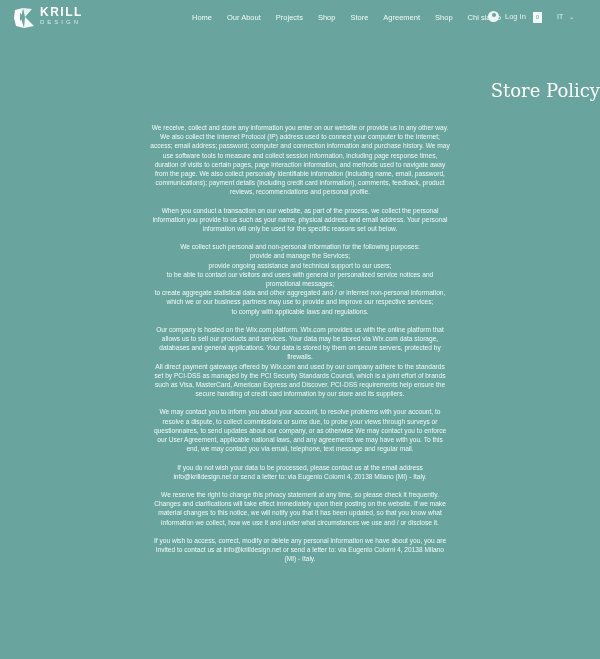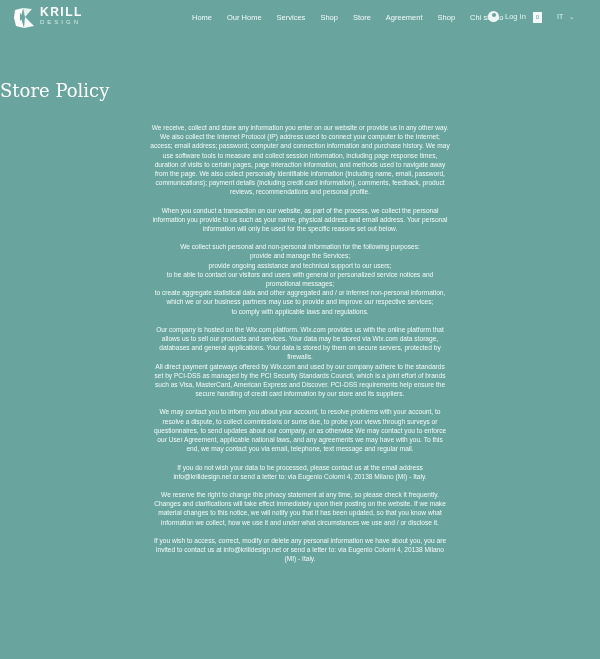--- a/index.html
+++ b/index.html
@@ -19,21 +19,21 @@
   .nav { position:absolute; top:13px; left:192px; display:flex; font-size:7.5px; }
   .nav-item { color:#f2faf9; margin-right:15px; white-space:nowrap; cursor:pointer;text-align:center; }
   .login { position:absolute; left:488px; top:11px; display:flex; align-items:center; font-size:7.5px; }
   .avatar { width:11px; height:11px; border-radius:50%; background:#eef6f5; position:relative; }
   .avatar::after { content:""; position:absolute; left:3.5px; top:2px; width:4px; height:4px; border-radius:50%; background:#69a59e; }
   .login-label { margin-left:6px; color:#e4f2f0; }
   .cart { position:absolute; left:533px; top:12px; width:9px; height:11px; background:#f4faf9; }
   .cart-count { position:absolute; left:0; top:2px; width:9px; text-align:center; font-size:6px; color:#69a59e; }
   .lang { position:absolute; left:557px; top:13px; font-size:7px; display:flex; align-items:center; color:#e4f2f0; }
   .lang-chev { margin-left:6px; font-size:6px; }
-  .title { position:absolute; top:80px; left:0; width:600px; text-align:left;
+  .title { position:absolute; top:80px; left:0; width:600px; text-align:right;
     font-family:"DejaVu Serif", serif; font-size:18px; color:#ffffff; }
   .content { position:absolute; top:123px; left:150px; width:300px; text-align:center;
     font-size:6.6px; line-height:9.2px; color:#f4fbfa; }
   .para { margin:0 0 9px 0; }
   .line { display:block; }
 </style>
 </head>
 <body>
 
 <div class="header">
@@ -45,22 +45,22 @@
       <polygon points="8,7 12,11 8,15" fill="#69a59e"></polygon>
     </svg>
     <div class="logo-text">
       <div class="logo-name">KRILL</div>
       <div class="logo-sub">DESIGN</div>
     </div>
   </div>
 
   <div class="nav">
     <span class="nav-item">Home</span>
-    <span class="nav-item">Our Home</span>
-    <span class="nav-item">Services</span>
+    <span class="nav-item">Our About</span>
+    <span class="nav-item">Projects</span>
     <span class="nav-item">Shop</span>
     <span class="nav-item">Store</span>
     <span class="nav-item">Agreement</span>
     <span class="nav-item">Shop</span>
     <span class="nav-item">Chi siamo</span>
   </div>
 
   <div class="login">
     <span class="avatar"></span>
     <span class="login-label">Log In</span>

